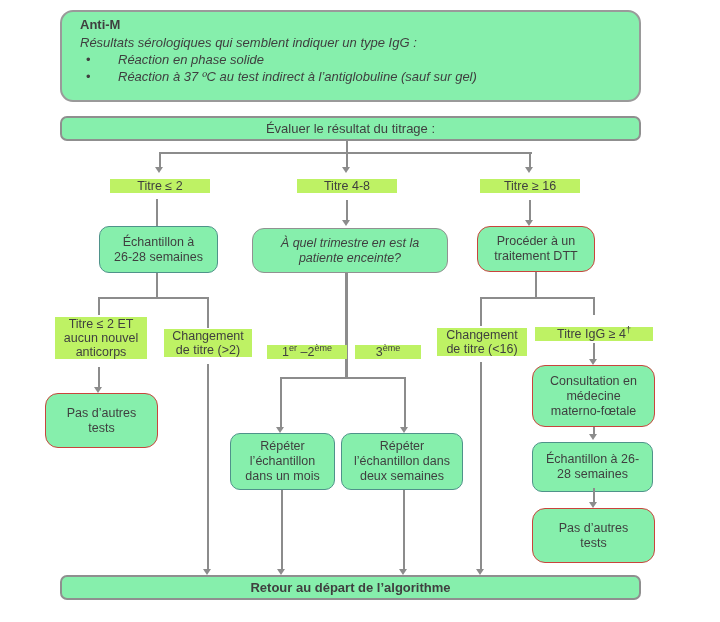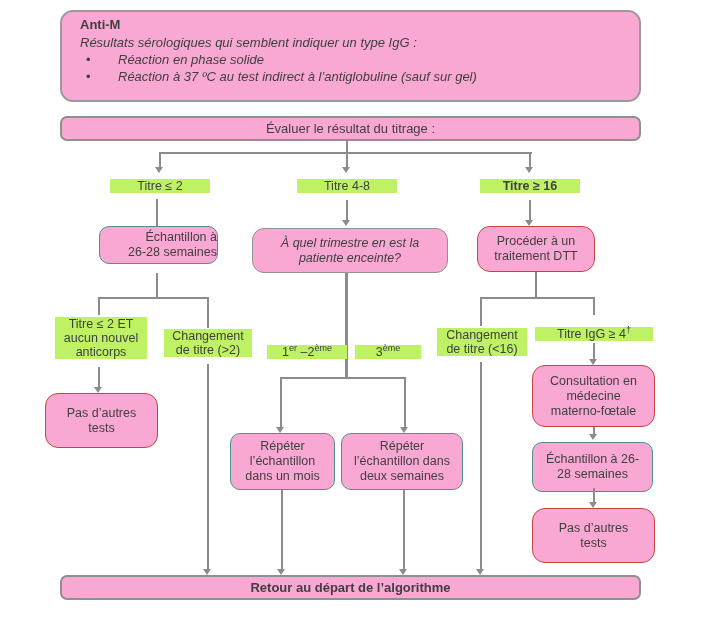--- a/index.html
+++ b/index.html
@@ -1,21 +1,21 @@
 <!DOCTYPE html>
 <html><head>
 <meta charset="utf-8">
 <style>
   html,body { margin:0; padding:0; background:#ffffff; }
   .stage {
     position:relative; width:720px; height:622px; background:#ffffff;
     font-family:"Liberation Sans", sans-serif; color:#3f3f3f; overflow:hidden;
   }
   .box {
-    position:absolute; box-sizing:border-box; background:#f9a8d4;
+    position:absolute; box-sizing:border-box; background:#86efac;
     display:flex; flex-direction:column; align-items:center; justify-content:center;
     text-align:center; font-size:12.5px; line-height:15px;
   }
   .frame { border:2px solid #9a9a9a; border-radius:13px; }
   .banner { border:2px solid #8f8f8f; border-radius:7px; font-size:13px; }
   .teal { border:1.5px solid #4f928a; border-radius:10px; }
   .red  { border:1.5px solid #c9443c; border-radius:13px; }
   .grayrd { border:1.5px solid #919191; border-radius:12px; font-style:italic; }
   .bold { font-weight:bold; }
   .vline { position:absolute; width:2px; background:#8c8c8c; }
@@ -64,31 +64,31 @@
   <div class="ah" style="left:342px; top:167px;"></div>
   <div class="vline" style="left:529px; top:152px; height:15px;"></div>
   <div class="ah" style="left:525px; top:167px;"></div>
 
   <div class="lbl" style="left:110px; top:179px; width:100px;">
     <div>Titre ≤ 2</div>
   </div>
   <div class="lbl" style="left:297px; top:179px; width:100px;">
     <div>Titre 4-8</div>
   </div>
-  <div class="lbl" style="left:480px; top:179px; width:100px;font-weight:bold;">
+  <div class="lbl" style="left:480px; top:179px; width:100px;">
     <div>Titre ≥ 16</div>
   </div>
 
   <div class="vline" style="left:156px; top:199px; height:27px;"></div>
   <div class="vline" style="left:346px; top:200px; height:20px;"></div>
   <div class="ah" style="left:342px; top:220px;"></div>
   <div class="vline" style="left:529px; top:200px; height:20px;"></div>
   <div class="ah" style="left:525px; top:220px;"></div>
 
-  <div class="box teal" style="left:99px; top:226px; width:119px; height:38px;align-items:flex-end;">
+  <div class="box teal" style="left:99px; top:226px; width:119px; height:47px;">
     <div>Échantillon à</div>
     <div>26-28 semaines</div>
   </div>
   <div class="box red" style="left:477px; top:226px; width:118px; height:46px;">
     <div>Procéder à un</div>
     <div>traitement DTT</div>
   </div>
   <div class="box grayrd" style="left:252px; top:228px; width:196px; height:45px;">
     <div>À quel trimestre en est la</div>
     <div>patiente enceinte?</div>

